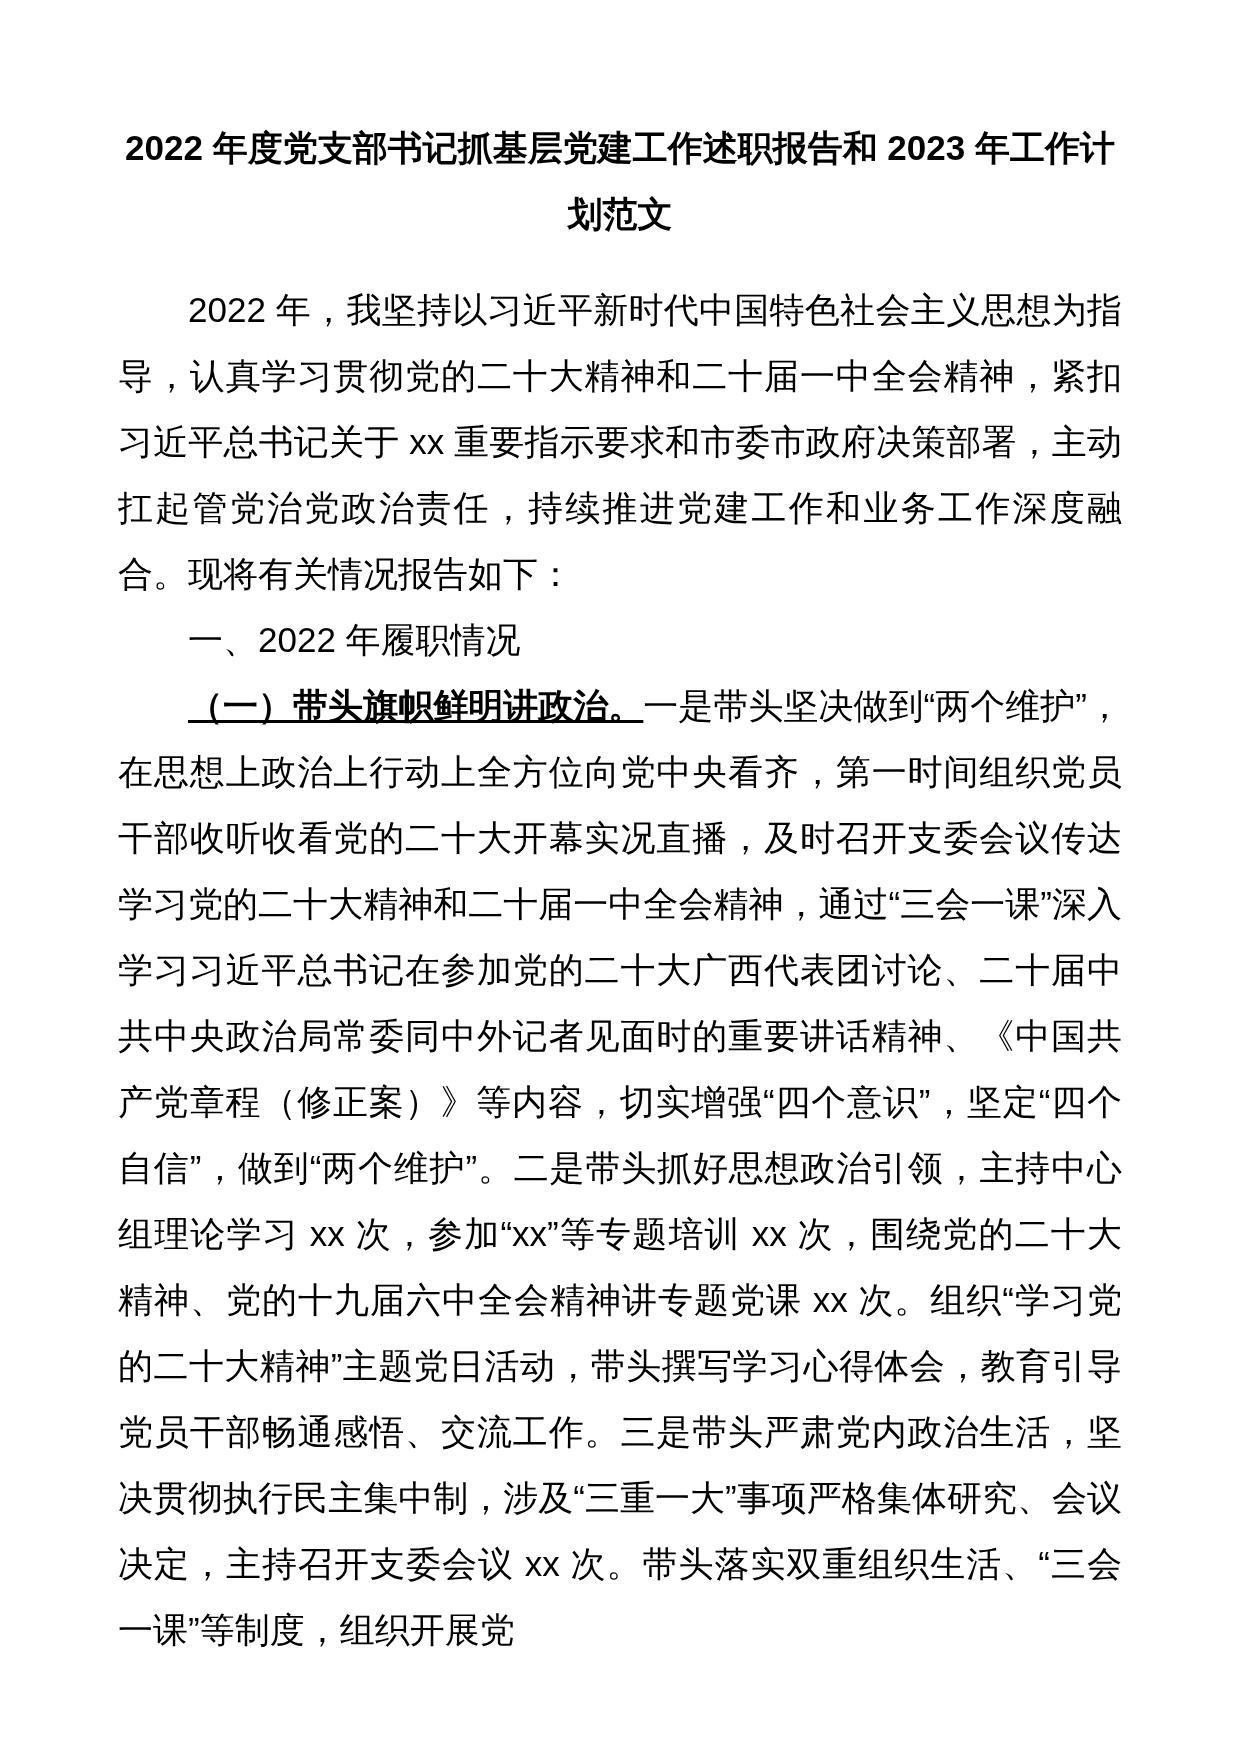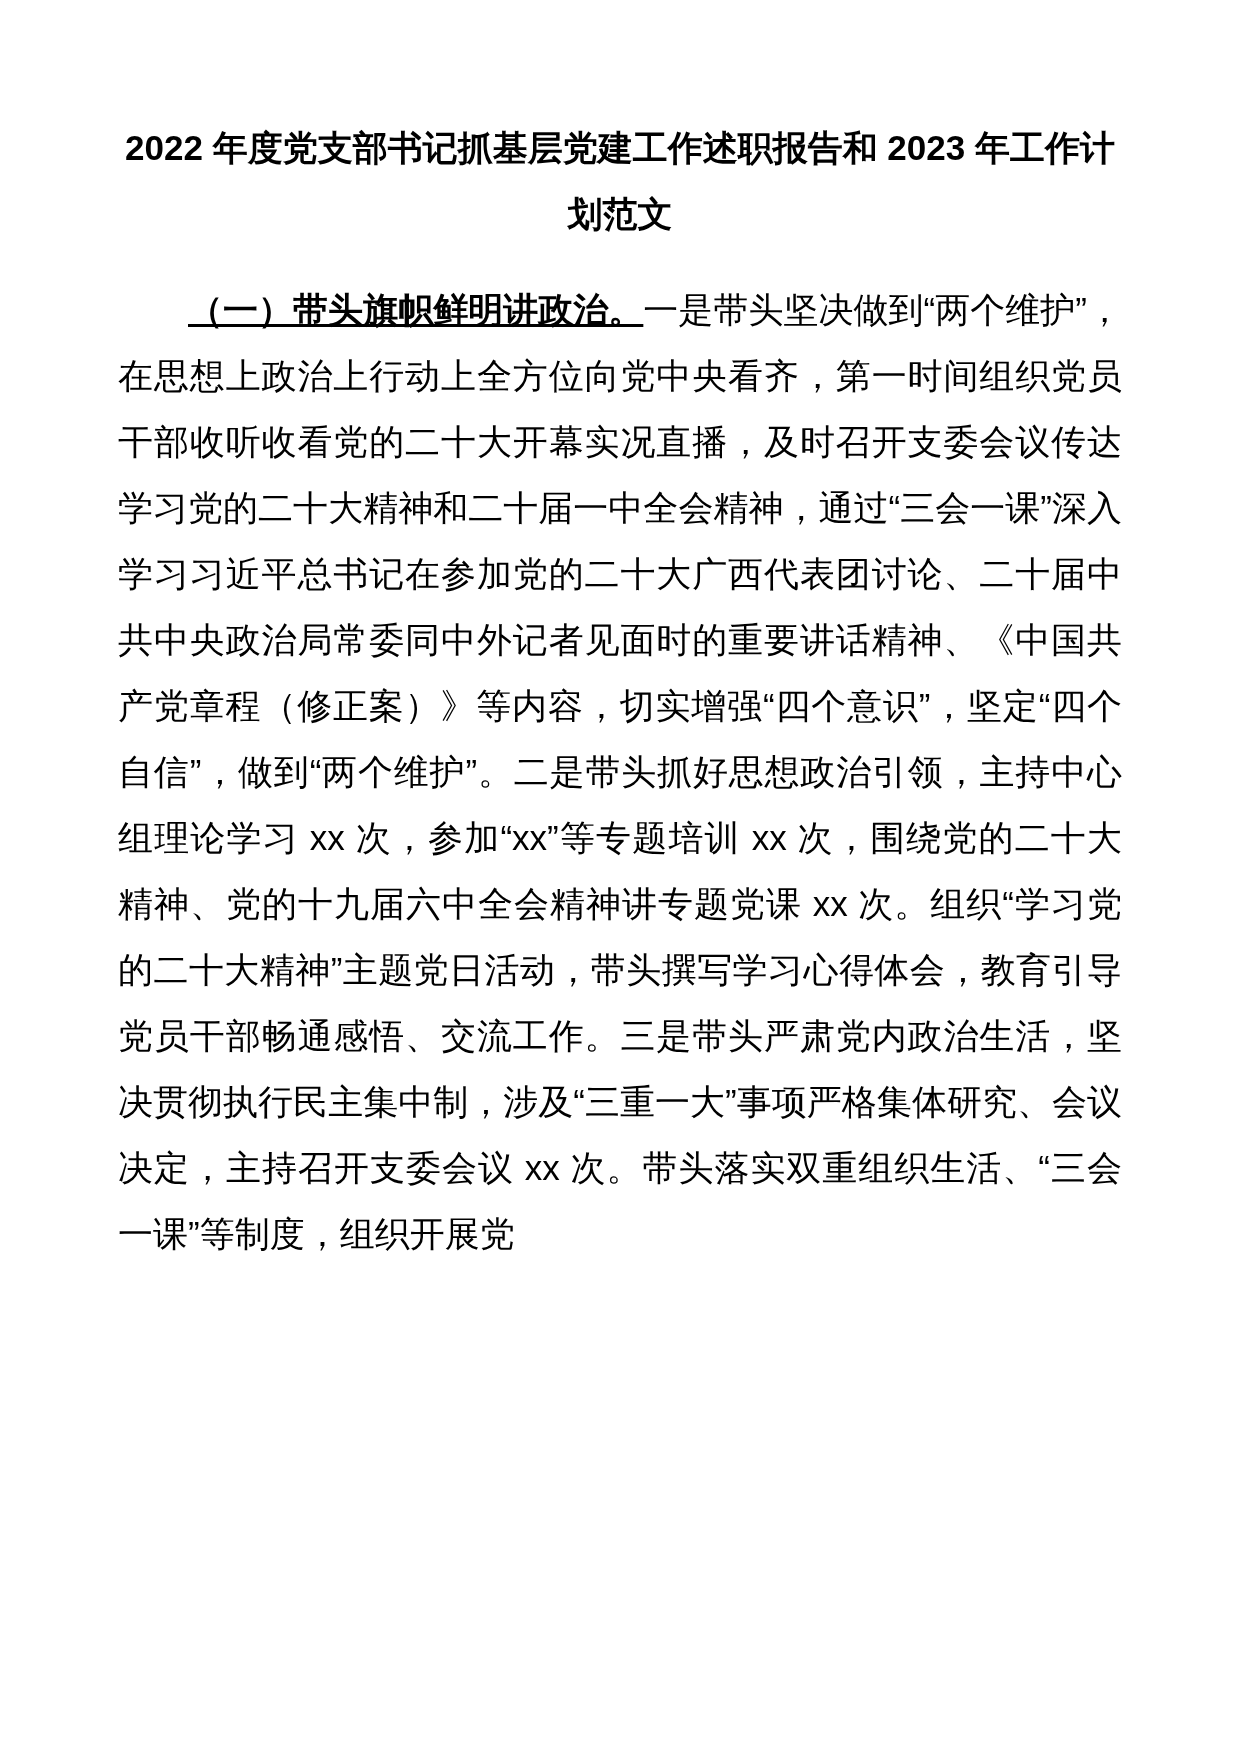--- a/index.html
+++ b/index.html
@@ -39,16 +39,18 @@
     font-weight: 700;
     text-decoration: underline;
   }
 </style>
 </head>
 <body>
 
 <div class="page">
   <h1 class="doc-title">2022 年度党支部书记抓基层党建工作述职报告和 2023 年工作计划范文</h1>
 
+  <p class="para">2022 年，我坚持以习近平新时代中国特色社会主义思想为指导，认真学习贯彻党的二十大精神和二十届一中全会精神，紧扣习近平总书记关于 xx 重要指示要求和市委市政府决策部署，主动扛起管党治党政治责任，持续推进党建工作和业务工作深度融合。现将有关情况报告如下：</p>
 
+  <p class="para">一、2022 年履职情况</p>
 
   <p class="para"><span class="lead-bold">（一）带头旗帜鲜明讲政治。</span><span>一是带头坚决做到“两个维护”，在思想上政治上行动上全方位向党中央看齐，第一时间组织党员干部收听收看党的二十大开幕实况直播，及时召开支委会议传达学习党的二十大精神和二十届一中全会精神，通过“三会一课”深入学习习近平总书记在参加党的二十大广西代表团讨论、二十届中共中央政治局常委同中外记者见面时的重要讲话精神、《中国共产党章程（修正案）》等内容，切实增强“四个意识”，坚定“四个自信”，做到“两个维护”。二是带头抓好思想政治引领，主持中心组理论学习 xx 次，参加“xx”等专题培训 xx 次，围绕党的二十大精神、党的十九届六中全会精神讲专题党课 xx 次。组织“学习党的二十大精神”主题党日活动，带头撰写学习心得体会，教育引导党员干部畅通感悟、交流工作。三是带头严肃党内政治生活，坚决贯彻执行民主集中制，涉及“三重一大”事项严格集体研究、会议决定，主持召开支委会议 xx 次。带头落实双重组织生活、“三会一课”等制度，组织开展党</span></p>
 </div>
 
 </body></html>

